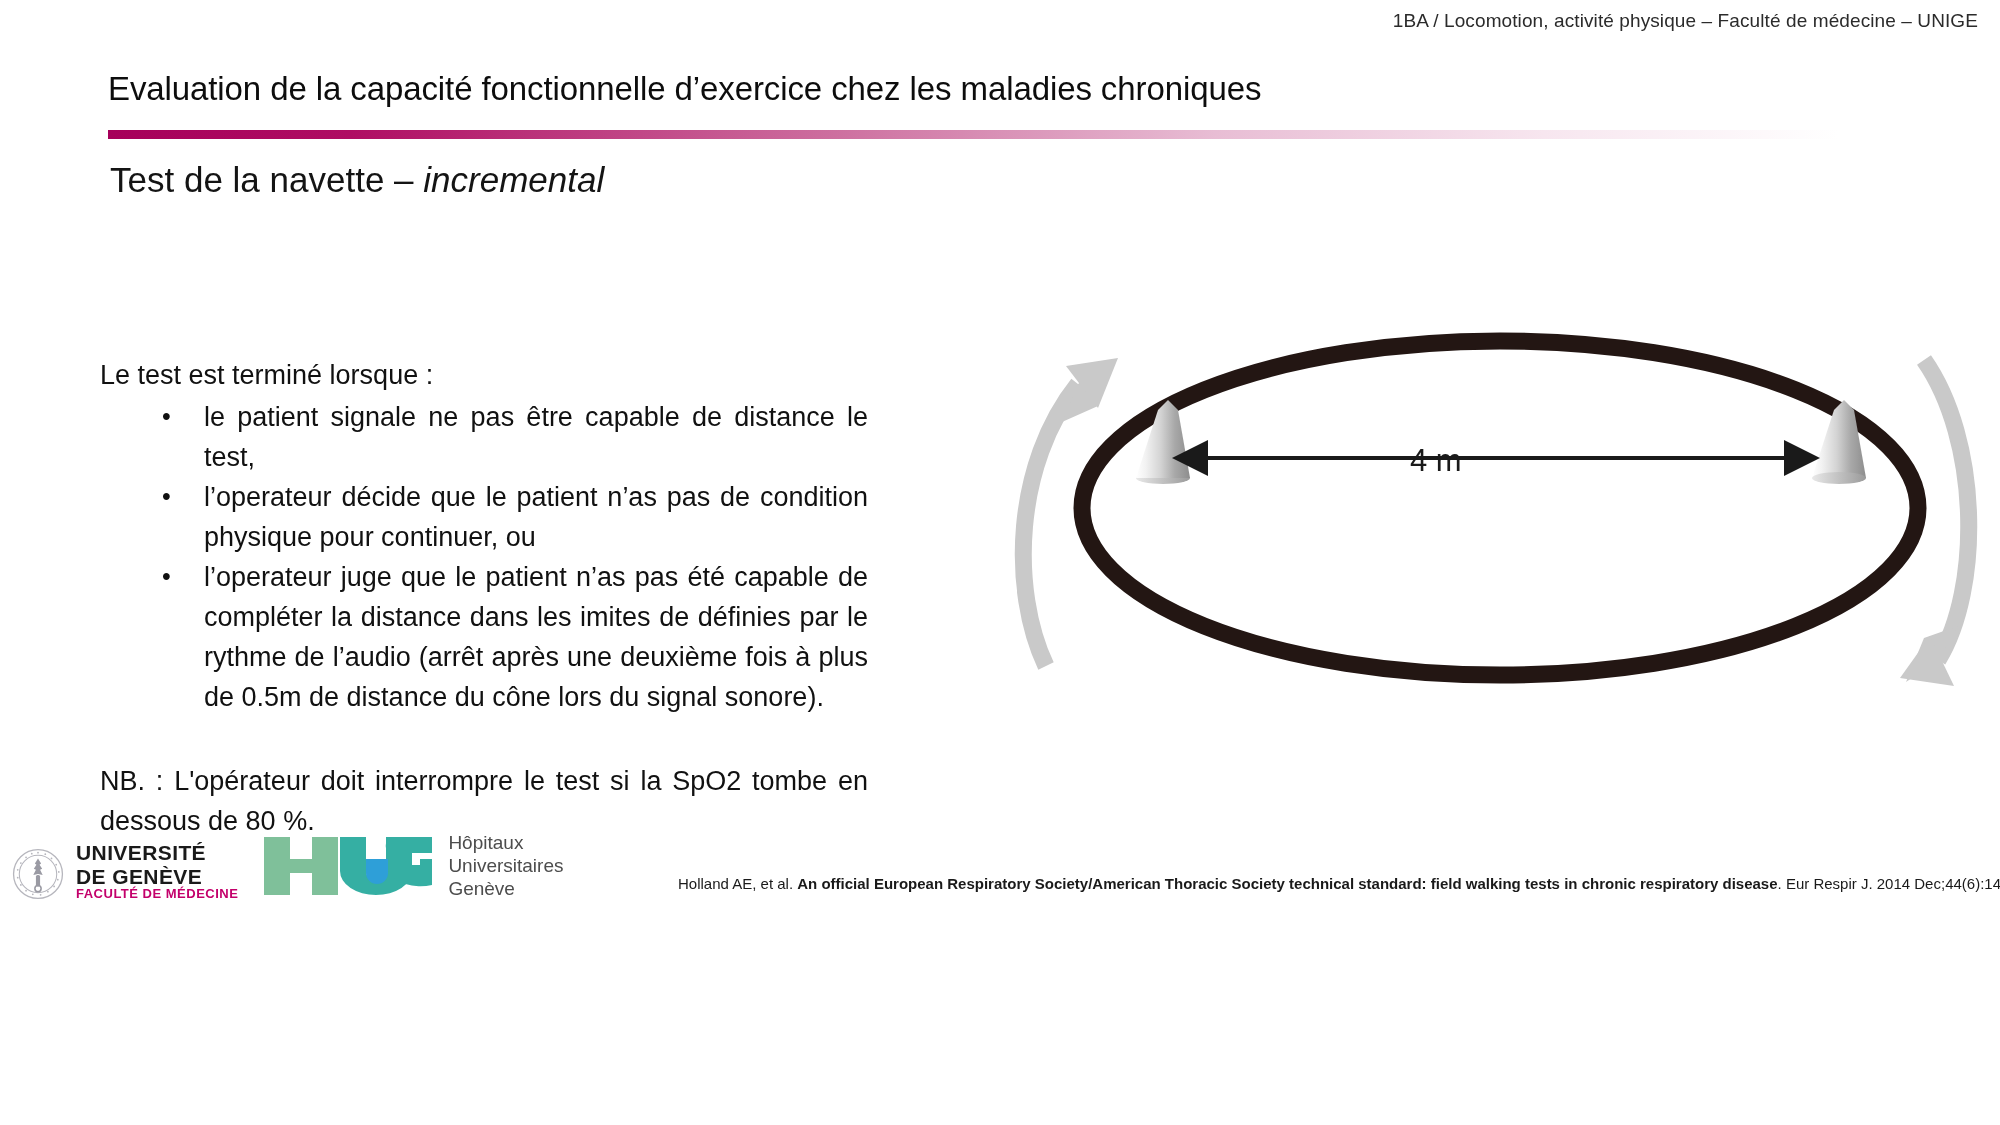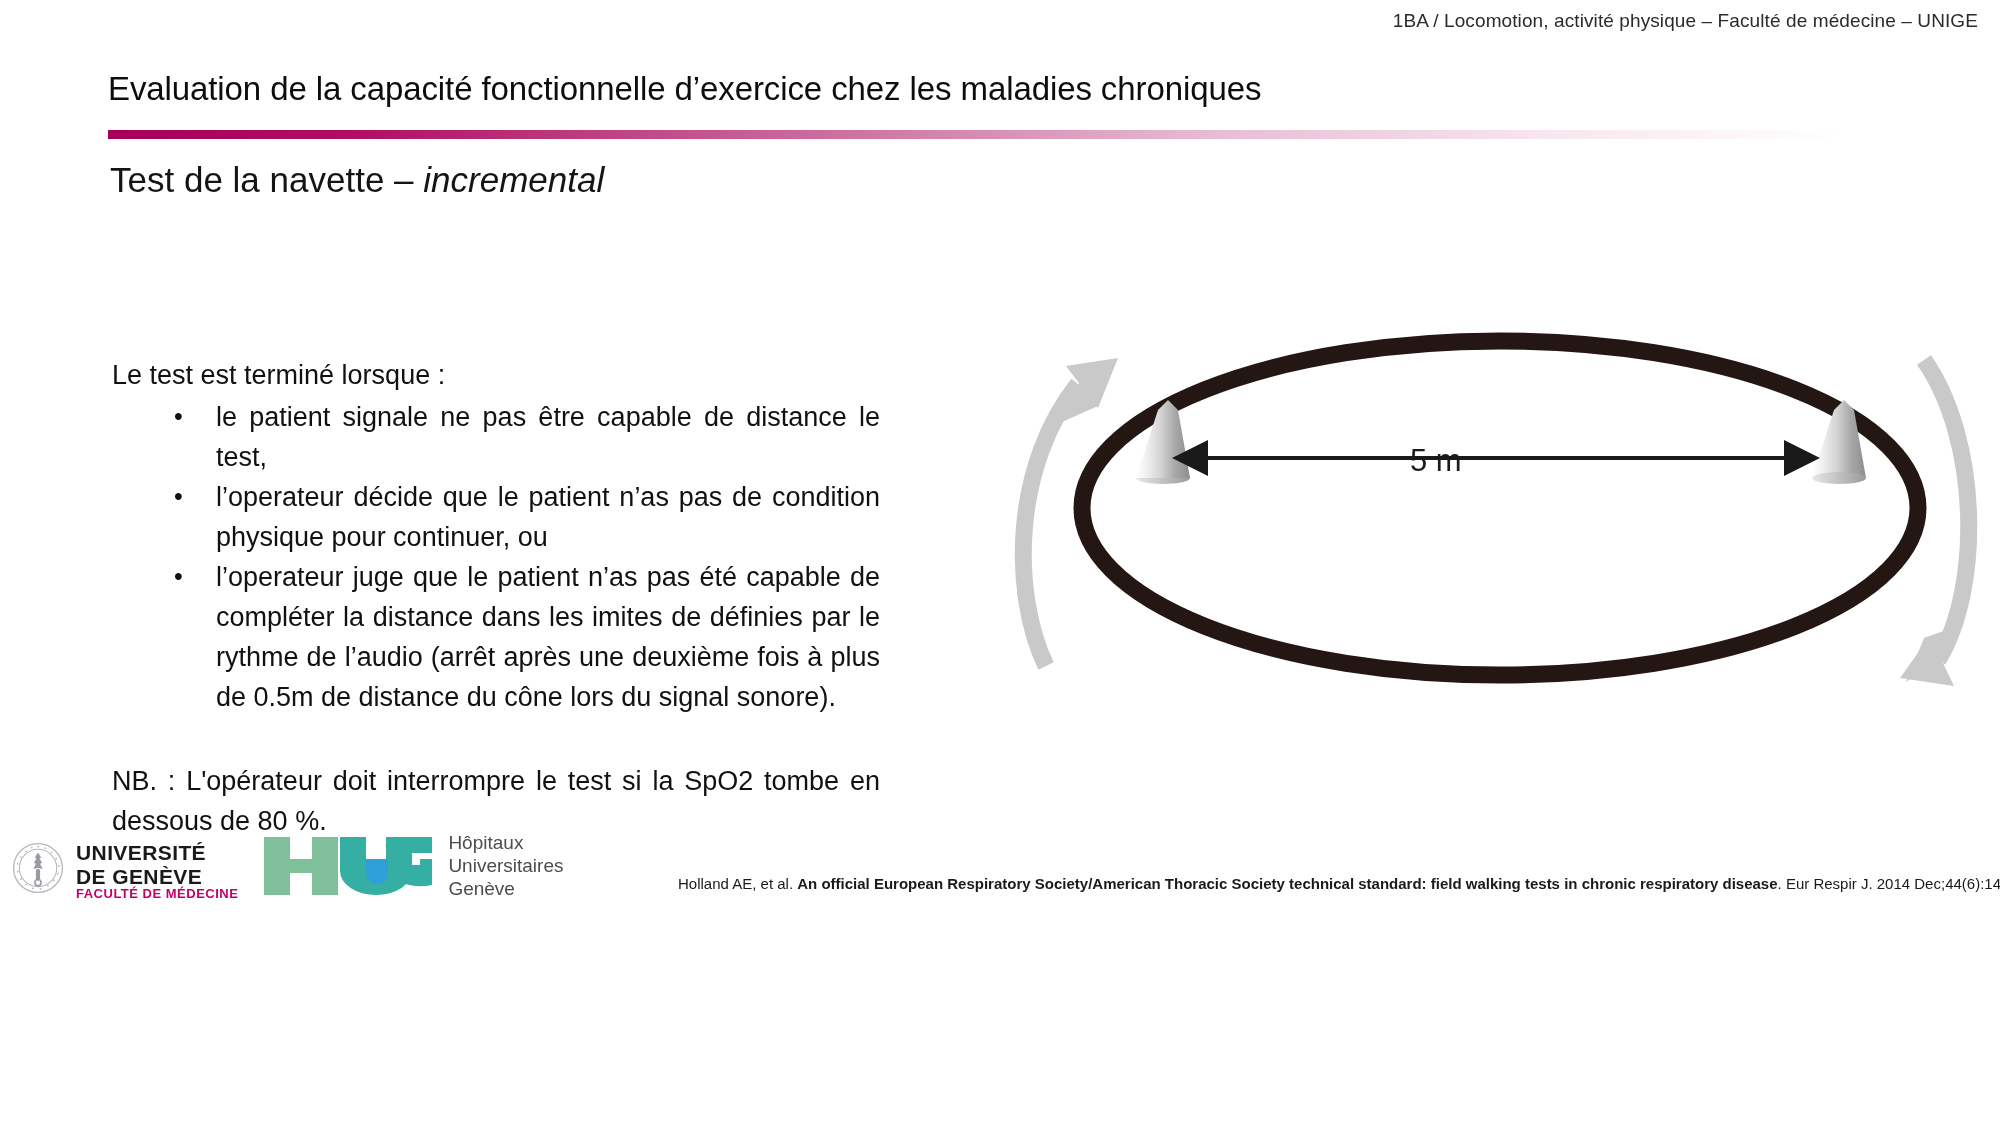--- a/index.html
+++ b/index.html
@@ -55,21 +55,21 @@
     color: #141414;
     white-space: nowrap;
   }
   .slide-subtitle .ital {
     font-style: italic;
   }
 
   
   .body-col {
     position: absolute;
-    left: 112px;
+    left: 100px;
     top: 355px;
     width: 768px;
     font-size: 27px;
     line-height: 40px;
     color: #111111;
   }
   .lead-line {
     margin: 0 0 2px 0;
   }
   ul.bullets {
@@ -121,21 +121,21 @@
   .footer-logos {
     position: absolute;
     left: 12px;
     bottom: 14px;
     display: flex;
     align-items: flex-end;
     gap: 24px;
   }
   .unige-logo {
     display: flex;
-    align-items: flex-start;
+    align-items: flex-end;
     gap: 12px;
   }
   .unige-seal {
     width: 52px;
     height: 52px;
   }
   .unige-words {
     display: block;
     line-height: 1;
   }
@@ -248,21 +248,21 @@
 
       <g>
         <path d="M812,148 L866,148 L854,80 L844,70 L834,80 z" fill="url(#coneGrad)"></path>
         <ellipse cx="839" cy="148" rx="27" ry="6" fill="url(#coneBase)"></ellipse>
       </g>
 
       <line x1="176" y1="128" x2="816" y2="128" stroke="#1a1a1a" stroke-width="4" marker-start="url(#arrTail)" marker-end="url(#arrHead)"></line>
     </svg>
   </div>
 
-  <div class="dim-label">5 m</div>
+  <div class="dim-label">4 m</div>
 
   <div class="footer-logos">
 
     <div class="unige-logo">
       <svg class="unige-seal" viewBox="0 0 100 100">
         <circle cx="50" cy="50" r="47" fill="none" stroke="#b6b6bd" stroke-width="2.5"></circle>
         <circle cx="50" cy="50" r="36" fill="none" stroke="#b6b6bd" stroke-width="2"></circle>
         <g fill="#b6b6bd">
           <circle cx="50" cy="9" r="1.7"></circle>
             <circle cx="64" cy="12" r="1.7"></circle>

